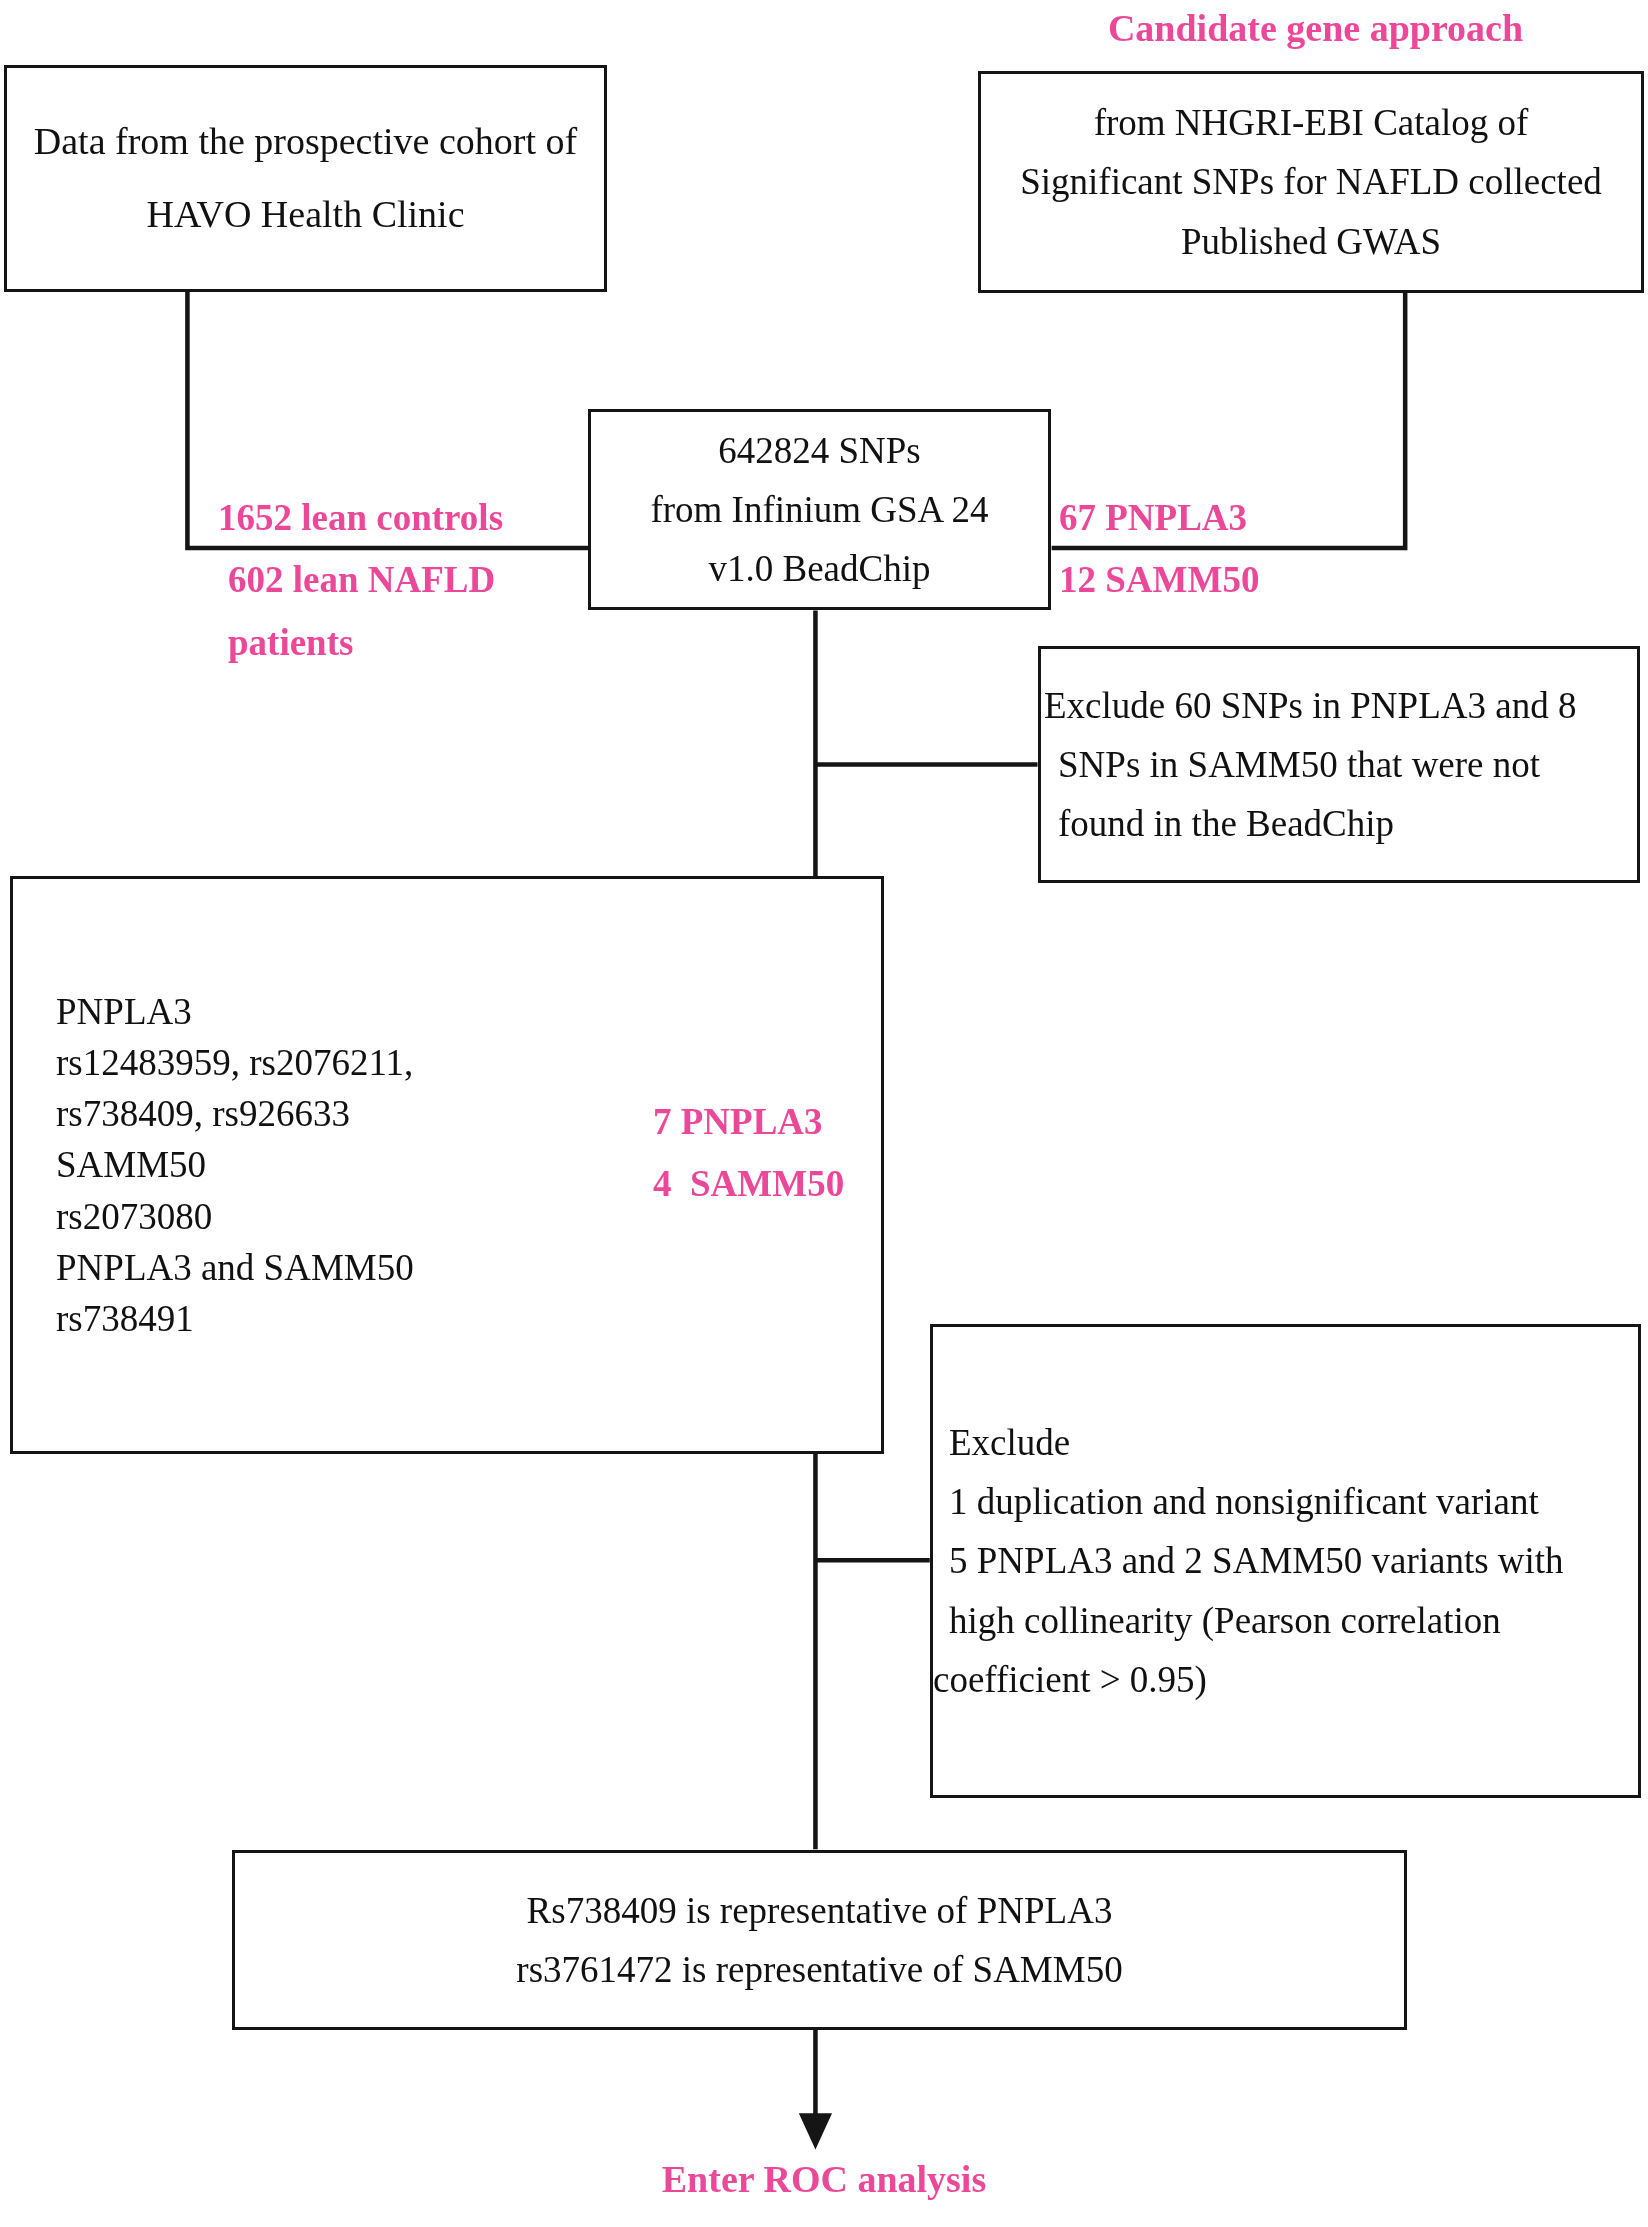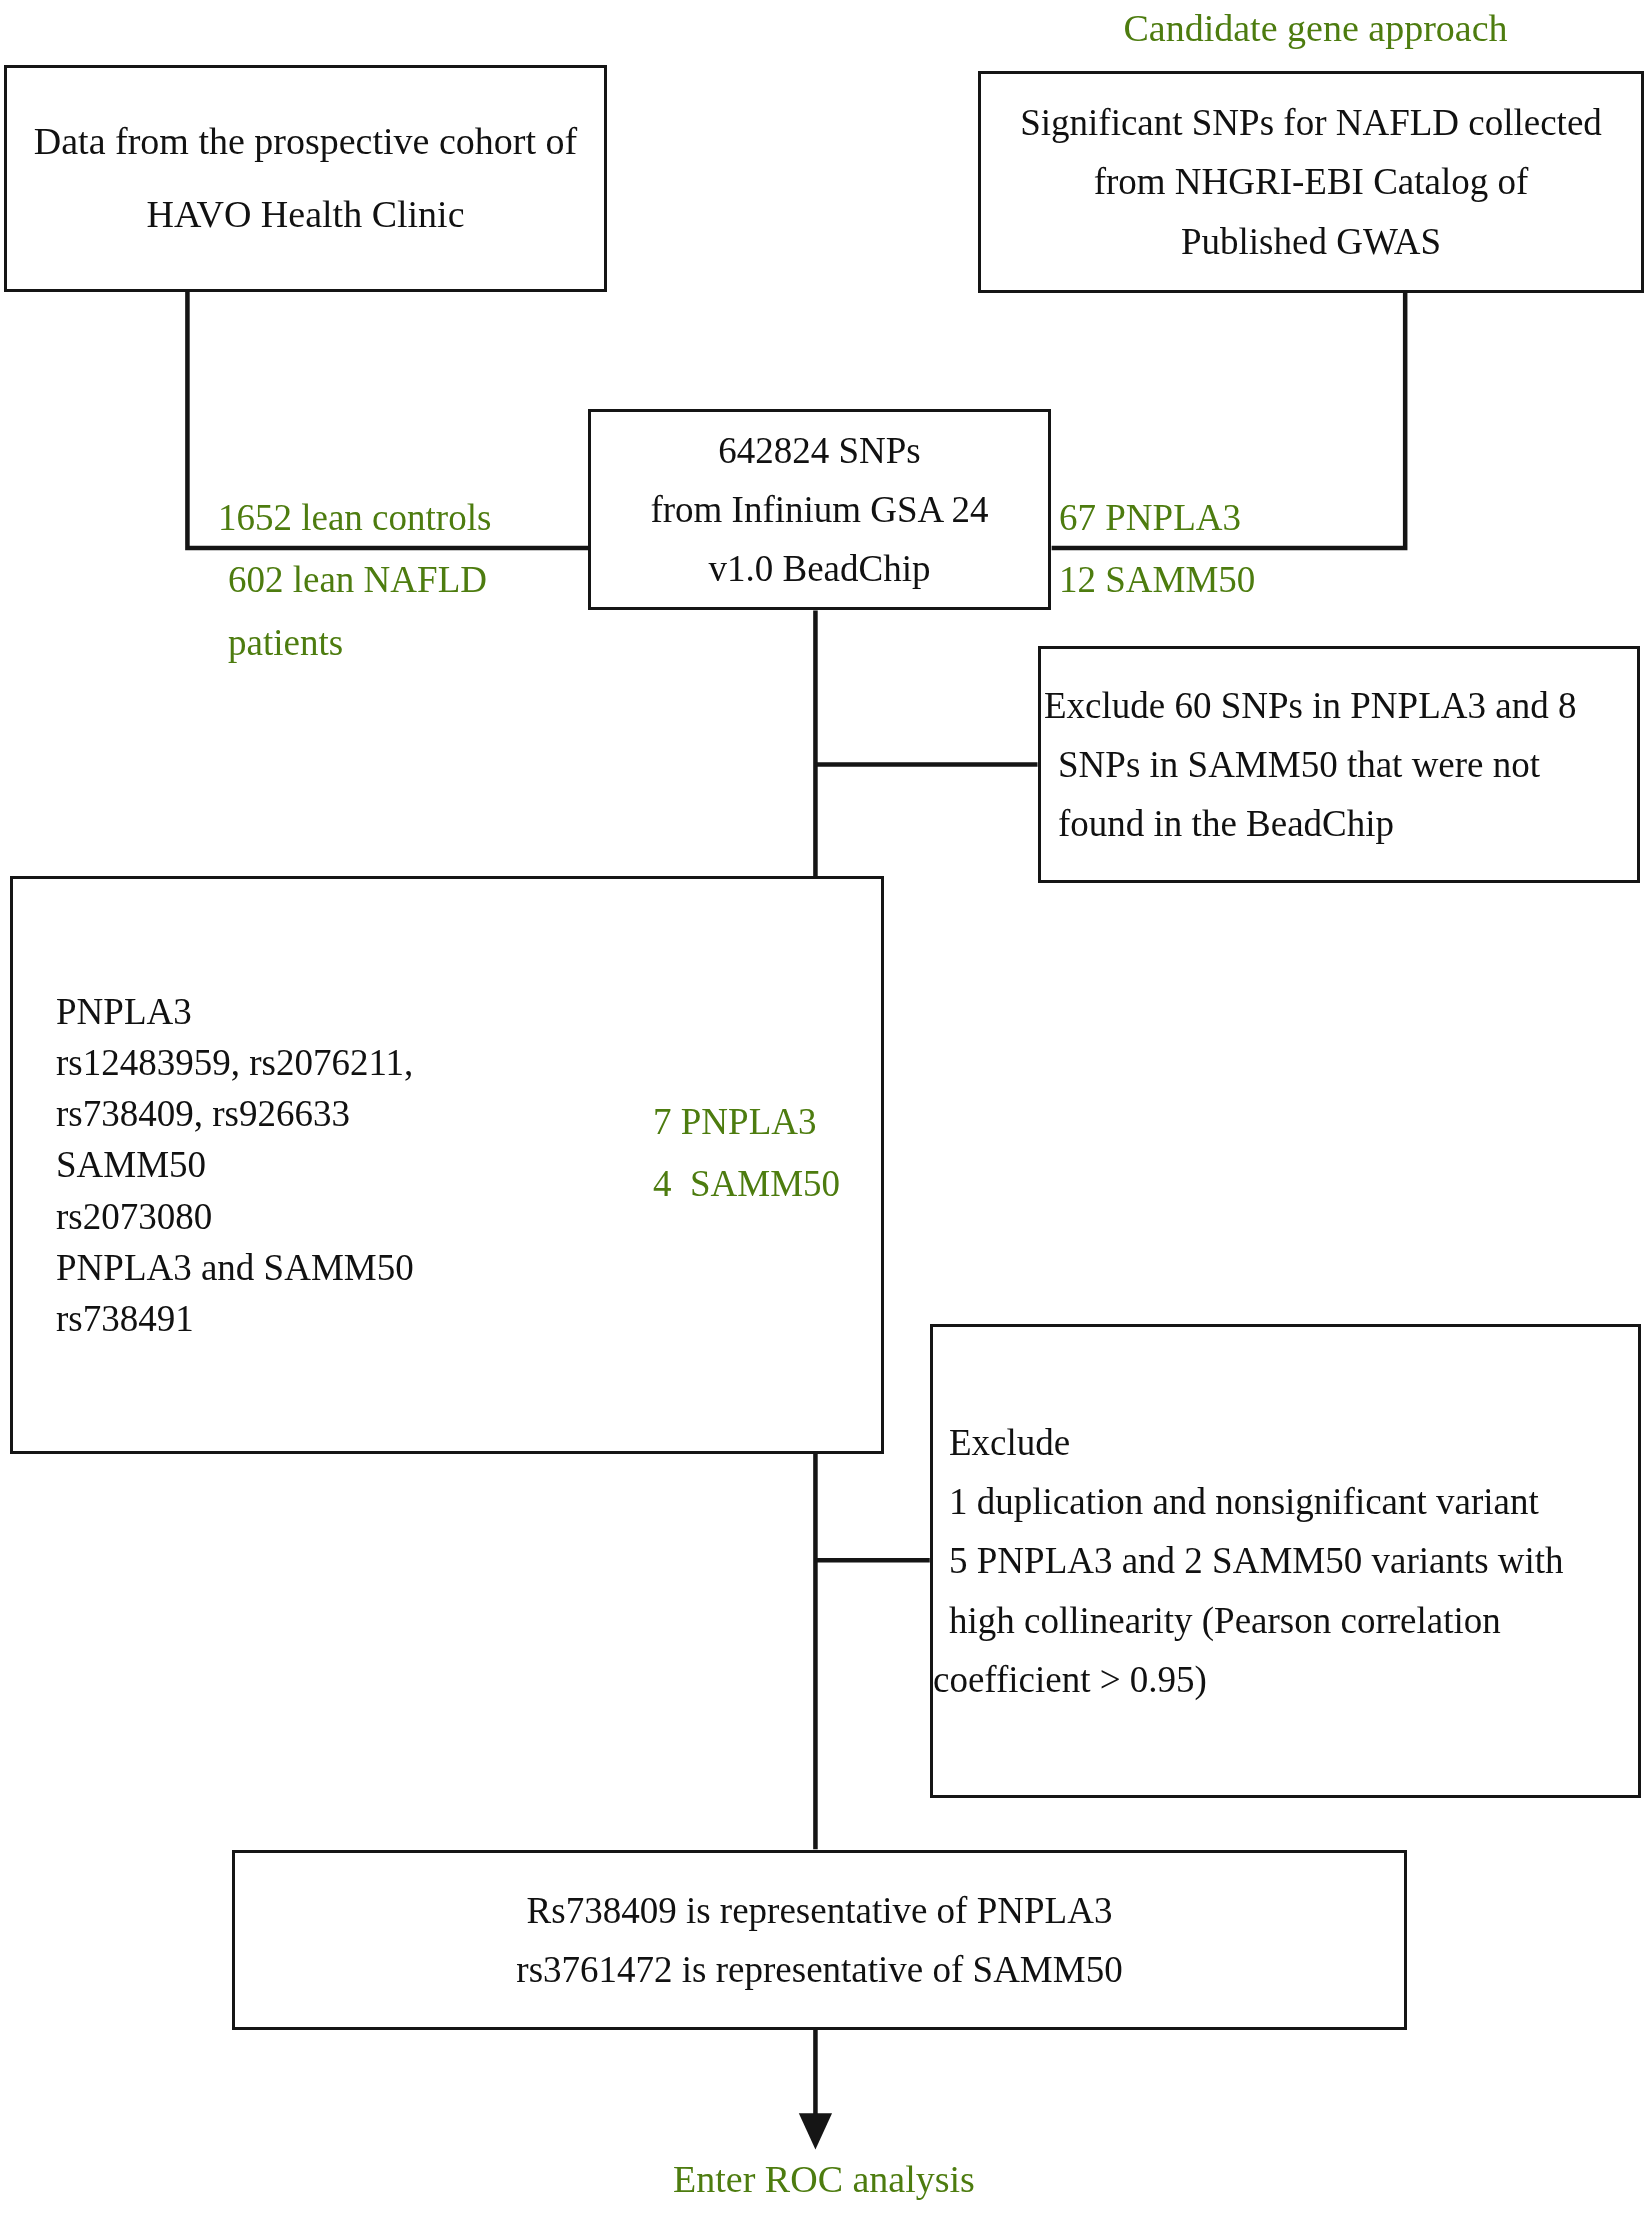--- a/index.html
+++ b/index.html
@@ -42,22 +42,23 @@
     align-items: flex-start;
     text-align: left;
   }
   .line {
     display: block;
     color: #111111;
     white-space: pre;
   }
   .floating {
     position: absolute;
-    color: #4d7c0f;
+    color: #ec4899;
     white-space: pre;
+    font-weight: bold;
   }
   
   .t-lg   { font-size: 38px; line-height: 1.62; }
   .t-md   { font-size: 37px; line-height: 1.60; }
   .t-list { font-size: 37px; line-height: 1.38; }
   .t-cap  { font-size: 38px; line-height: 1.3; }
 
   #box-cohort      { left: 4px;    top: 65px;  width: 603px; height: 227px; gap: 11px; }
   #box-gwas        { left: 978px; top: 71px;  width: 666px; height: 222px; }
   #box-snps        { left: 588px; top: 409px;  width: 463px;  height: 201px; }
@@ -107,22 +108,22 @@
   </svg>
 
   <div class="floating t-cap" id="cap-candidate">Candidate gene approach</div>
 
   <div class="node centered" id="box-cohort">
     <span class="line t-lg">Data from the prospective cohort of</span>
     <span class="line t-lg">HAVO Health Clinic</span>
   </div>
 
   <div class="node centered" id="box-gwas">
+    <span class="line t-md">from NHGRI-EBI Catalog of</span>
     <span class="line t-md">Significant SNPs for NAFLD collected</span>
-    <span class="line t-md">from NHGRI-EBI Catalog of</span>
     <span class="line t-md">Published GWAS</span>
   </div>
 
   <div class="node centered" id="box-snps">
     <span class="line t-md">642824 SNPs</span>
     <span class="line t-md">from Infinium GSA 24</span>
     <span class="line t-md">v1.0 BeadChip</span>
   </div>
 
   <div class="floating t-md" id="lbl-cohort-1">1652 lean controls</div>

